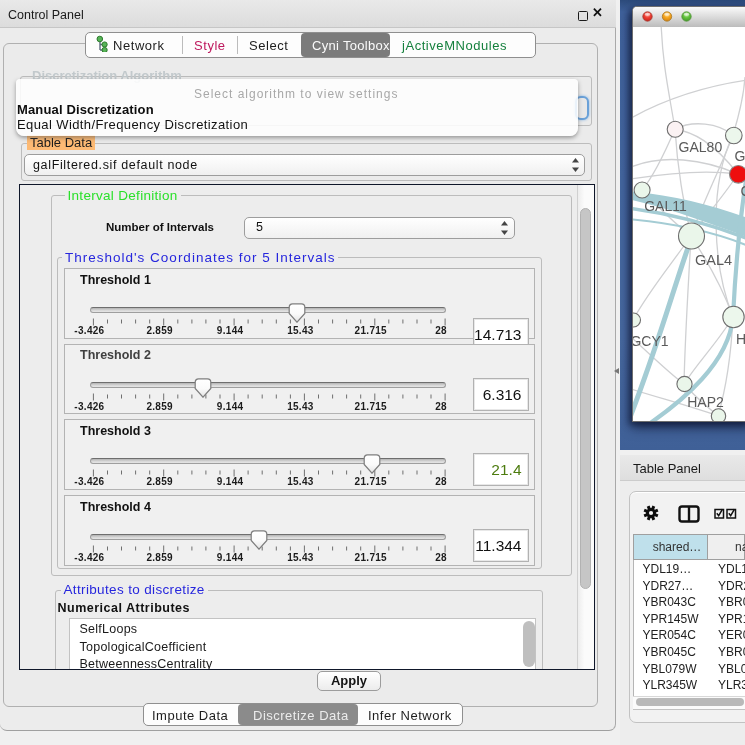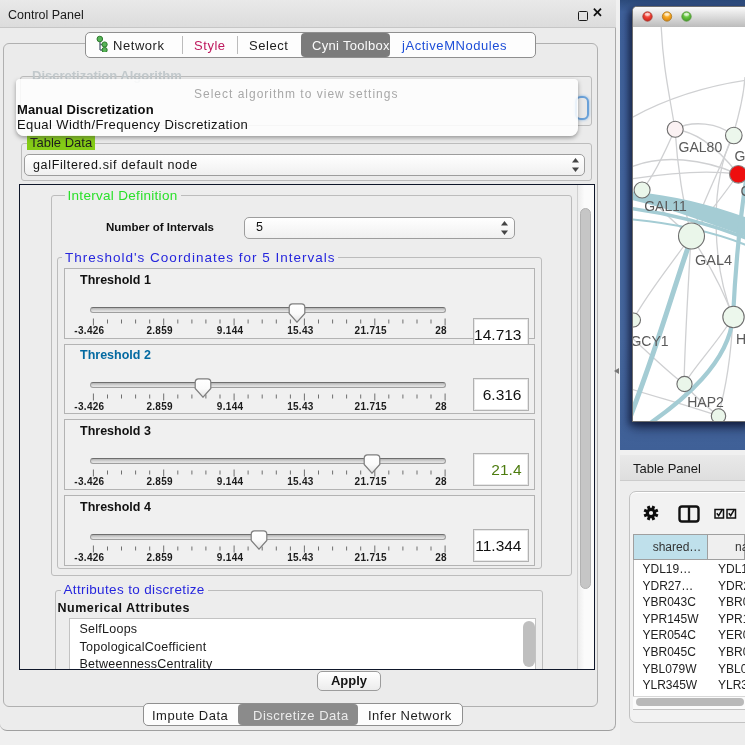--- a/index.html
+++ b/index.html
@@ -30,29 +30,29 @@
     <circle cx="8.6" cy="9.5" r="2.6" fill="#57b457" stroke="#2e7a2e" stroke-width="1"></circle>
     <circle cx="8.6" cy="15" r="2.6" fill="#57b457" stroke="#2e7a2e" stroke-width="1"></circle>
   </svg>
   <div class="abs" style="left:113px;top:37.5px;font-size:13px;letter-spacing:0.55px;color:#1d1d1d;">Network</div>
   <div class="abs" style="left:182px;top:36px;width:1px;height:18px;background:#bcbcbc;"></div>
   <div class="abs" style="left:194px;top:37.5px;font-size:13px;letter-spacing:0.55px;color:#be185d;">Style</div>
   <div class="abs" style="left:237px;top:36px;width:1px;height:18px;background:#bcbcbc;"></div>
   <div class="abs" style="left:249px;top:37.5px;font-size:13px;letter-spacing:0.55px;color:#1d1d1d;">Select</div>
   <div class="abs" style="left:301px;top:33px;width:89px;height:24px;background:#7b7b7b;border-radius:4px;"></div>
   <div class="abs" style="left:312px;top:37.5px;font-size:13px;letter-spacing:0.3px;color:#fafafa;">Cyni Toolbox</div>
-  <div class="abs" style="left:402px;top:37.5px;font-size:13px;letter-spacing:0.55px;color:#1d4ed8;">jActiveMNodules</div>
+  <div class="abs" style="left:402px;top:37.5px;font-size:13px;letter-spacing:0.55px;color:#15803d;">jActiveMNodules</div>
 
   <div class="abs" style="left:20px;top:76px;width:572px;height:50px;border:1px solid #bcbcbc;border-radius:3px;box-sizing:border-box;"></div>
   <div class="abs" style="left:29px;top:68px;font-size:13px;font-weight:bold;color:#c2c9cc;background:transparent;padding:0 3px;">Discretization Algorithm</div>
 
   <div class="abs" style="left:575px;top:96px;width:14px;height:24px;border:2.5px solid #6aa1d8;border-radius:6px;background:#e8e8e8;box-sizing:border-box;box-shadow:0 0 3px #86b4e2;"></div>
 
   <div class="abs" style="left:21px;top:143px;width:571px;height:38px;border:1px solid #bcbcbc;border-radius:3px;box-sizing:border-box;"></div>
-  <div class="abs" style="left:27px;top:135px;font-size:13px;color:#1c1c1c;background:#84cc16;padding:0 3px;">Table Data</div>
+  <div class="abs" style="left:27px;top:135px;font-size:13px;color:#1c1c1c;background:#fdba74;padding:0 3px;">Table Data</div>
   <div class="abs" style="left:24px;top:154px;width:561px;height:22px;background:linear-gradient(#ffffff,#f0f0f0);border:1px solid #9d9d9d;border-radius:5px;box-sizing:border-box;"></div>
   <div class="abs" style="left:33px;top:157.5px;font-size:12.5px;letter-spacing:0.65px;color:#111;">galFiltered.sif default node</div>
   <svg class="abs" style="left:571px;top:158px;" width="9" height="14" viewBox="0 0 9 14">
     <path d="M4.5 0 L8 4.5 L1 4.5 Z" fill="#444"></path>
       <path d="M4.5 14 L8 9.5 L1 9.5 Z" fill="#444"></path>
   </svg>
 
   <div class="abs" id="scrollpane" style="left:19px;top:184px;width:576px;height:486px;border:1px solid #0f172a;background:#ededed;box-sizing:border-box;overflow:hidden;">
     <style>.rowbox{width:470.5px;height:70.8px;background:#f0f0f0;border:1px solid #b3b3b3;box-sizing:border-box;}</style>
 
@@ -113,21 +113,21 @@
               <stop offset="0" stop-color="#ffffff"></stop>
               <stop offset="0.55" stop-color="#fafafa"></stop>
               <stop offset="1" stop-color="#e3e3e3"></stop>
             </linearGradient>
           </defs>
           <path d="M1.2 4.2 A3.4 3.4 0 0 1 4.6 0.8 L13.4 0.8 A3.4 3.4 0 0 1 16.8 4.2 L16.8 10.4 L9 19.2 L1.2 10.4 Z" fill="url(#tg)" stroke="#7d7d7d" stroke-width="1.2"></path>
         </svg>
     <div class="abs" style="left:407.5px;top:33px;width:56px;height:33px;background:#fff;border:1px solid #b2b2b2;box-shadow:inset 0 0 0 1px #e8e8e8;box-sizing:border-box;text-align:right;line-height:31px;padding-right:6px;font-size:15.5px;color:#111;margin-top:16px;">14.713</div>
     </div>
     <div class="abs rowbox" style="left:44px;top:158.7px;">
-    <div class="abs b" style="left:15px;top:3.5px;font-size:12.5px;color:#0369a1;">Threshold 2</div>
+    <div class="abs b" style="left:15px;top:3.5px;font-size:12.5px;color:#404040;">Threshold 2</div>
     <div class="abs" style="left:25px;top:37.5px;width:356px;height:6px;background:linear-gradient(#b3b3b3,#d8d8d8 60%,#e6e6e6);border:1px solid #9e9e9e;border-top:1.5px solid #6e6e6e;border-radius:3px;box-sizing:border-box;"></div>
     <svg class="abs" style="left:25px;top:48.5px;" width="385" height="8" viewBox="0 0 385 8">
           <g stroke="#6f6f6f" stroke-width="1">
             <line x1="3.4" y1="0.5" x2="3.4" y2="7.5"></line>
             <line x1="73.7" y1="0.5" x2="73.7" y2="7.5"></line>
             <line x1="144.1" y1="0.5" x2="144.1" y2="7.5"></line>
             <line x1="214.4" y1="0.5" x2="214.4" y2="7.5"></line>
             <line x1="284.8" y1="0.5" x2="284.8" y2="7.5"></line>
             <line x1="355.1" y1="0.5" x2="355.1" y2="7.5"></line>
             <line x1="17.5" y1="1.5" x2="17.5" y2="5.5"></line>

